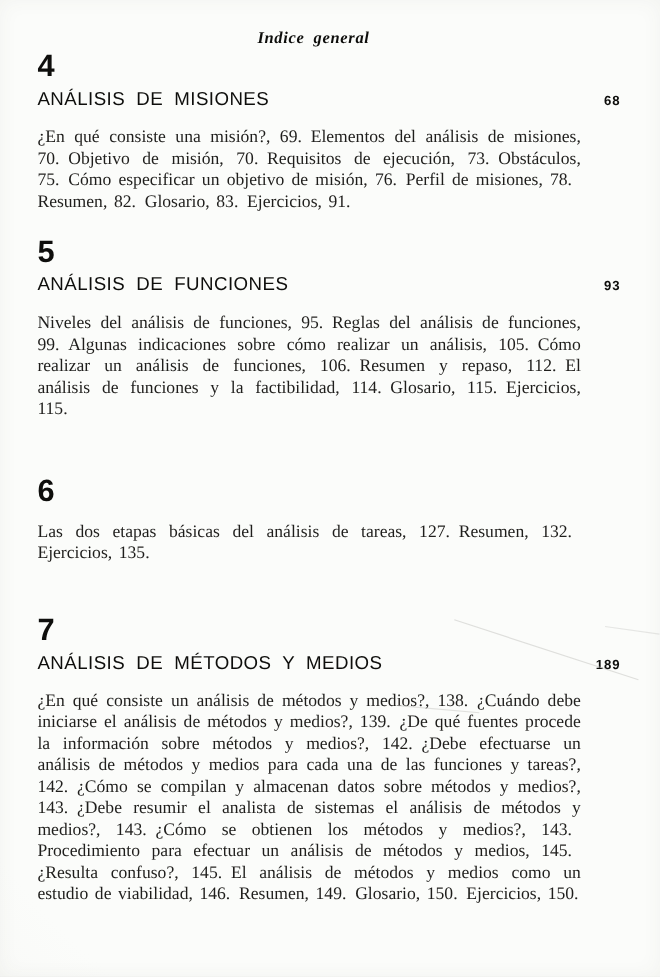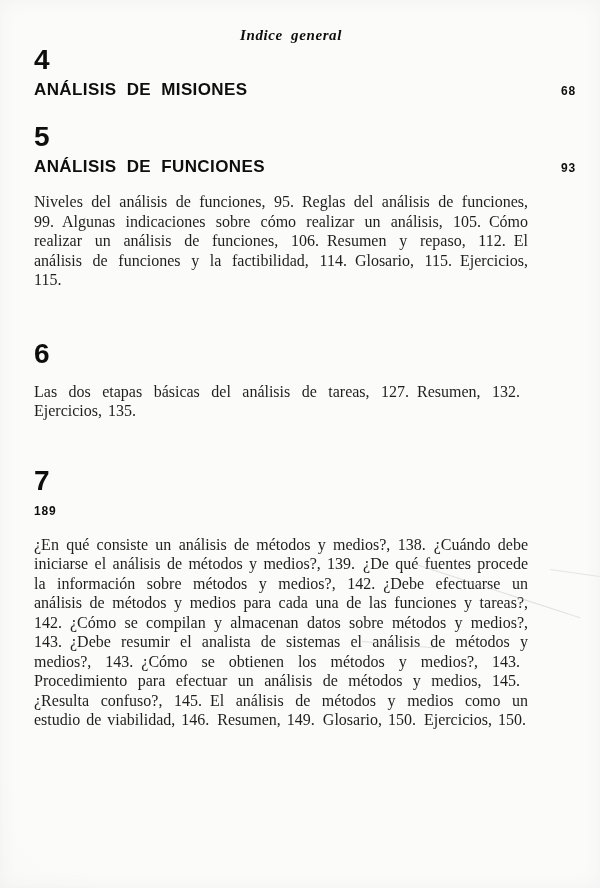--- a/index.html
+++ b/index.html
@@ -10,21 +10,21 @@
   html,body{margin:0;padding:0;}
   body{
     width:600px;height:888px;
     background:#e9e9e6;
     font-family:"Liberation Serif", serif;
   }
   .page{
     position:relative;
     width:600px;height:888px;
     box-sizing:border-box;
-    padding:26px 24px 0 34px;
+    padding:26px 36px 0 34px;
     background:
       radial-gradient(130% 110% at 60% 42%, var(--paper) 62%, #f2f2ef 100%);
     box-shadow:inset 0 0 18px rgba(70,70,60,0.05);
     overflow:hidden;
   }
   .running-head{
     font-family:"Liberation Serif", serif;
     font-style:italic;
     font-weight:bold;
     font-size:15px;
@@ -49,21 +49,21 @@
   }
   .heading-row{
     margin-top:6px;
     display:flex;
     justify-content:space-between;
     align-items:baseline;
   }
   .chapter-title{
     margin:0;
     font-family:"Liberation Sans", sans-serif;
-    font-weight:bold;
+    font-weight:normal;
     font-size:17px;
     line-height:20px;
     letter-spacing:0.4px;
     word-spacing:5px;
     color:var(--heading);
   }
   .chapter-page{
     font-family:"Liberation Sans", sans-serif;
     font-weight:bold;
     font-size:12px;
@@ -97,39 +97,41 @@
 <div class="page">
 
   <div class="running-head">Indice general</div>
 
   <section class="toc-section sec-4">
     <div class="chapter-number">4</div>
     <div class="heading-row">
       <h2 class="chapter-title">ANÁLISIS DE MISIONES</h2>
       <span class="chapter-page">68</span>
     </div>
+    <p class="chapter-body">¿En qué consiste una misión?, 69. Elementos del análisis de misiones, 70. Objetivo de misión, 70. Requisitos de ejecución, 73. Obstáculos, 75. Cómo especificar un objetivo de misión, 76. Perfil de misiones, 78. Resumen, 82. Glosario, 83. Ejercicios, 91.</p>
   </section>
 
   <section class="toc-section sec-5">
     <div class="chapter-number">5</div>
     <div class="heading-row">
       <h2 class="chapter-title">ANÁLISIS DE FUNCIONES</h2>
       <span class="chapter-page">93</span>
     </div>
     <p class="chapter-body">Niveles del análisis de funciones, 95. Reglas del análisis de funciones, 99. Algunas indicaciones sobre cómo realizar un análisis, 105. Cómo realizar un análisis de funciones, 106. Resumen y repaso, 112. El análisis de funciones y la factibilidad, 114. Glosario, 115. Ejercicios, 115.</p>
   </section>
 
   <section class="toc-section sec-6">
     <div class="chapter-number">6</div>
     <p class="chapter-body">Las dos etapas básicas del análisis de tareas, 127. Resumen, 132. Ejercicios, 135.</p>
   </section>
 
   <section class="toc-section sec-7">
     <div class="chapter-number">7</div>
     <div class="heading-row">
+      <h2 class="chapter-title">ANÁLISIS DE MÉTODOS Y MEDIOS</h2>
       <span class="chapter-page">189</span>
     </div>
     <p class="chapter-body">¿En qué consiste un análisis de métodos y medios?, 138. ¿Cuándo debe iniciarse el análisis de métodos y medios?, 139. ¿De qué fuentes procede la información sobre métodos y medios?, 142. ¿Debe efectuarse un análisis de métodos y medios para cada una de las funciones y tareas?, 142. ¿Cómo se compilan y almacenan datos sobre métodos y medios?, 143. ¿Debe resumir el analista de sistemas el análisis de métodos y medios?, 143. ¿Cómo se obtienen los métodos y medios?, 143. Procedimiento para efectuar un análisis de métodos y medios, 145. ¿Resulta confuso?, 145. El análisis de métodos y medios como un estudio de viabilidad, 146. Resumen, 149. Glosario, 150. Ejercicios, 150.</p>
   </section>
 
   <div class="scratch scratch-1"></div>
   <div class="scratch scratch-2"></div>
   <div class="scratch scratch-3"></div>
 
 </div>

